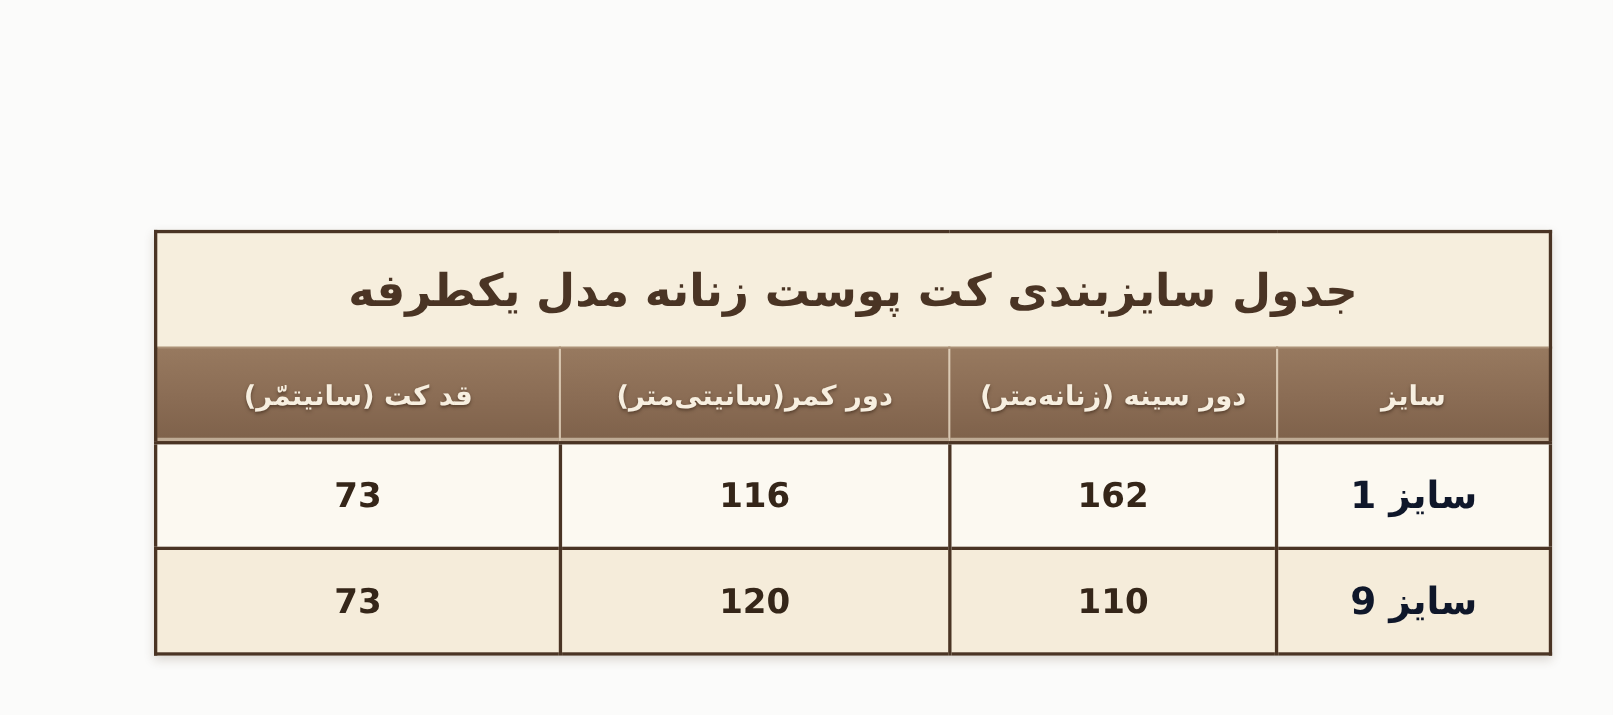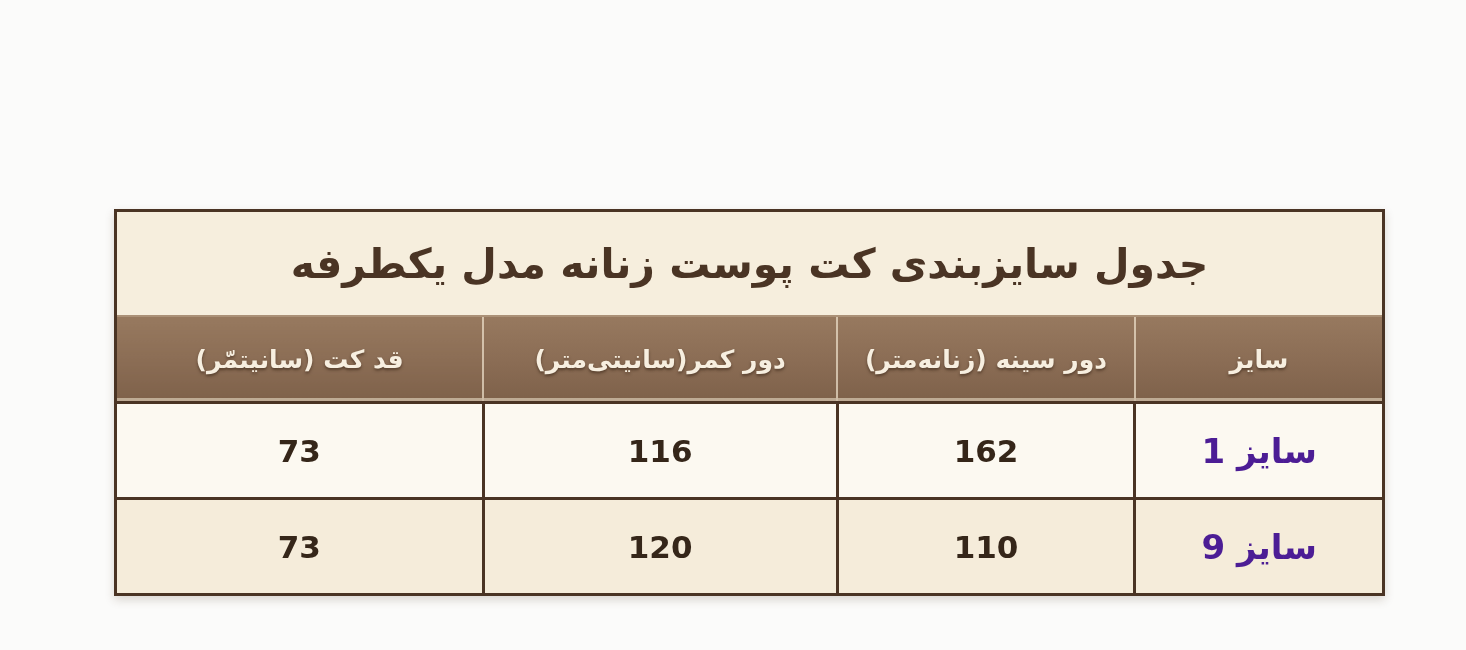--- a/index.html
+++ b/index.html
@@ -11,21 +11,21 @@
     font-family: "DejaVu Sans", "Liberation Sans", sans-serif;
     overflow: hidden;
   }
   .canvas {
     position: relative;
     width: 1466px;
     height: 650px;
   }
   .size-table-wrap {
     position: absolute;
-    left: 114px;
+    left: 140px;
     top: 209px;
     width: 1271px;
   }
   table.size-table {
     width: 100%;
     border-collapse: collapse;
     direction: rtl;
     border: 3px solid #4a3424;
     background: #fcf9f1;
     box-shadow: 0 4px 9px rgba(70, 50, 30, 0.18);
@@ -69,21 +69,21 @@
     font-size: 31px;
     font-weight: bold;
     color: #352619;
     border-top: 3px solid #4a3424;
   }
   tr.data-row td + td {
     border-right: 3px solid #4a3424;
   }
   tr.data-row td.size-cell {
     font-size: 34px;
-    color: #4c1d95;
+    color: #0f172a;
   }
   tr.row-0 td { background: #fcf9f1; }
   tr.row-1 td { background: #f5ecda; }
 </style>
 </head>
 <body style="background: rgb(251, 251, 250);">
 
 <div class="canvas">
   <div class="size-table-wrap">
     <table class="size-table">

